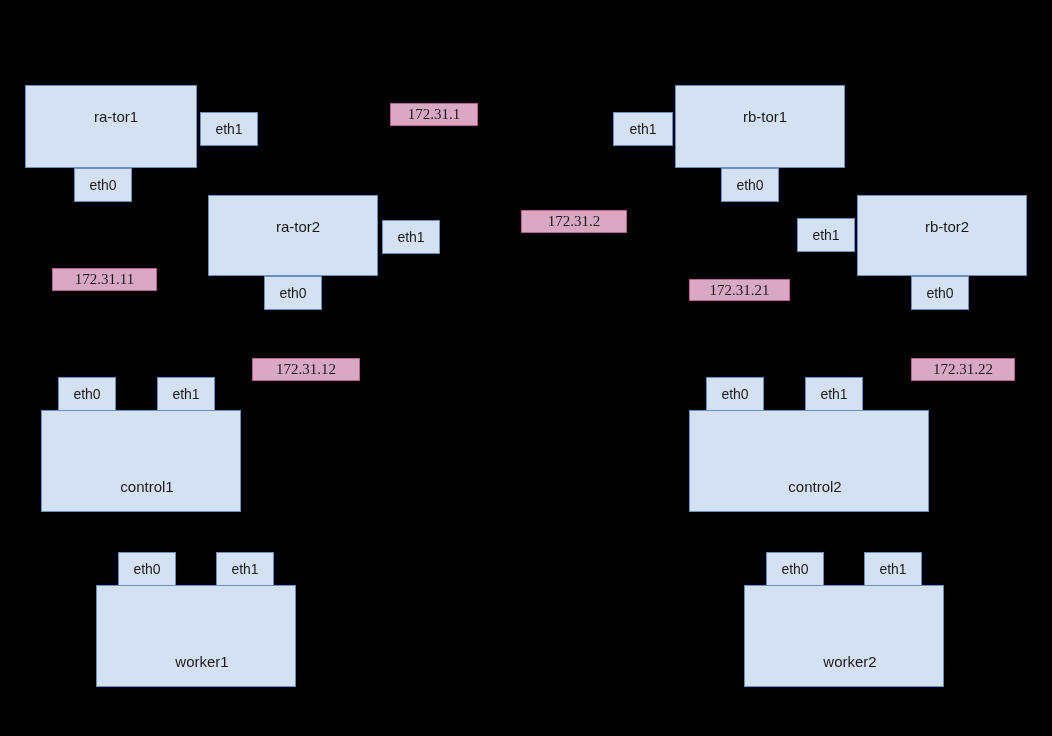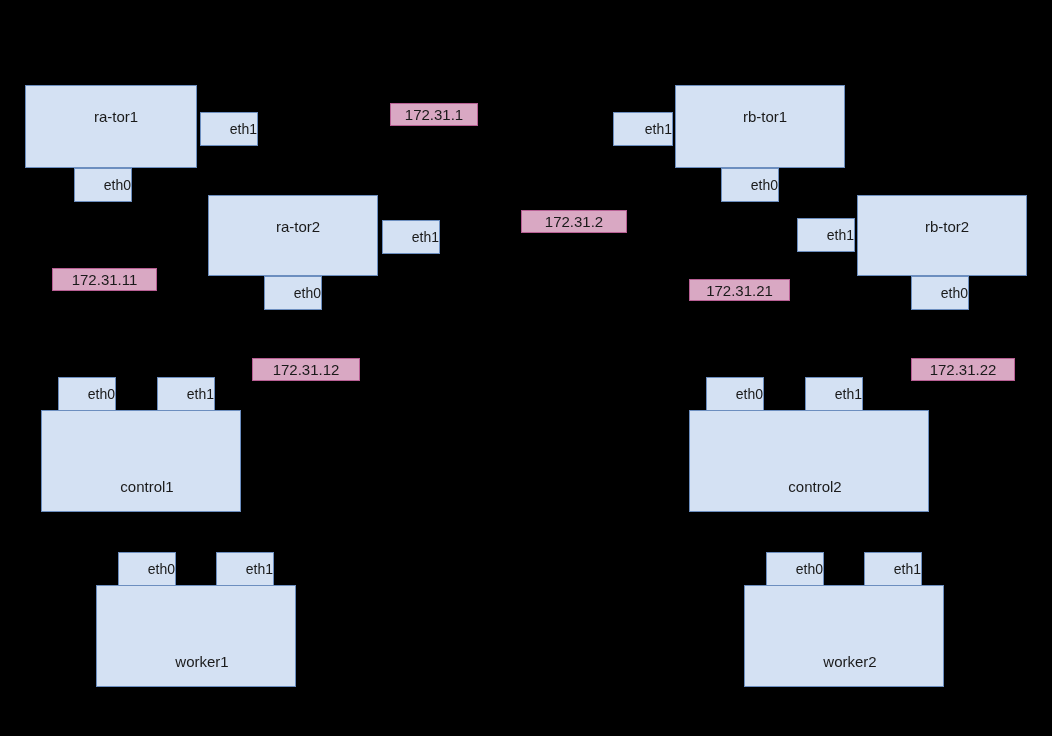--- a/index.html
+++ b/index.html
@@ -47,36 +47,37 @@
   }
   .port {
     position: absolute;
     box-sizing: border-box;
     background: #d4e1f3;
     border: 1px solid #6c8ebf;
     color: #1a1a1a;
     font-size: 14px;
     display: flex;
     align-items: center;
-    justify-content: flex-end;
+    justify-content: center;
     text-align: center;
     z-index: 3;
   }
   .ip {
     position: absolute;
     box-sizing: border-box;
     background: #d9a8c3;
     border: 1px solid #b85f94;
     color: #1a1a1a;
     font-size: 15px;
     display: flex;
     align-items: center;
     justify-content: center;
     z-index: 4;
     white-space: nowrap;
+    font-family: Liberation Serif, serif;
   }
 </style>
 </head>
 <body>
 
 <div id="canvas">
 
 <div class="node title-top" style="left: 25px; top: 85px; width: 172px; height: 83px;">
       <span class="node-label">ra-tor1</span>
     </div>

